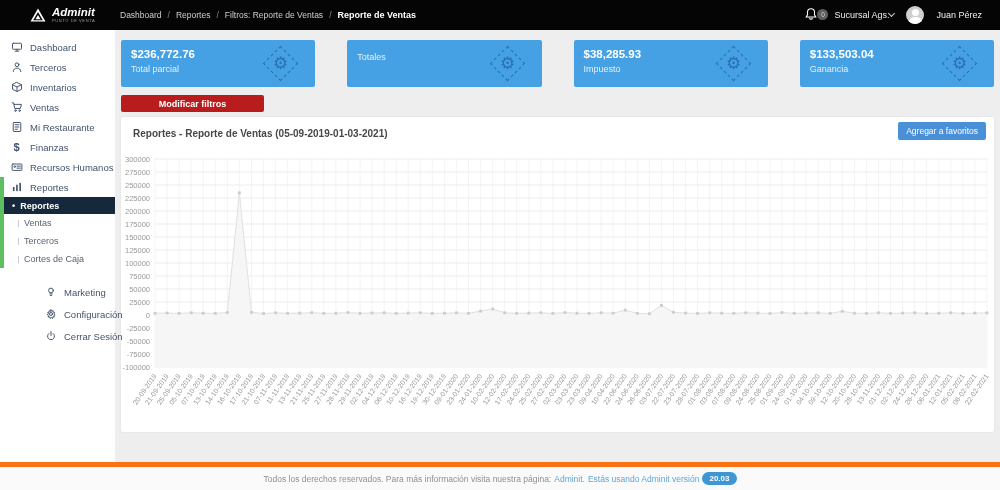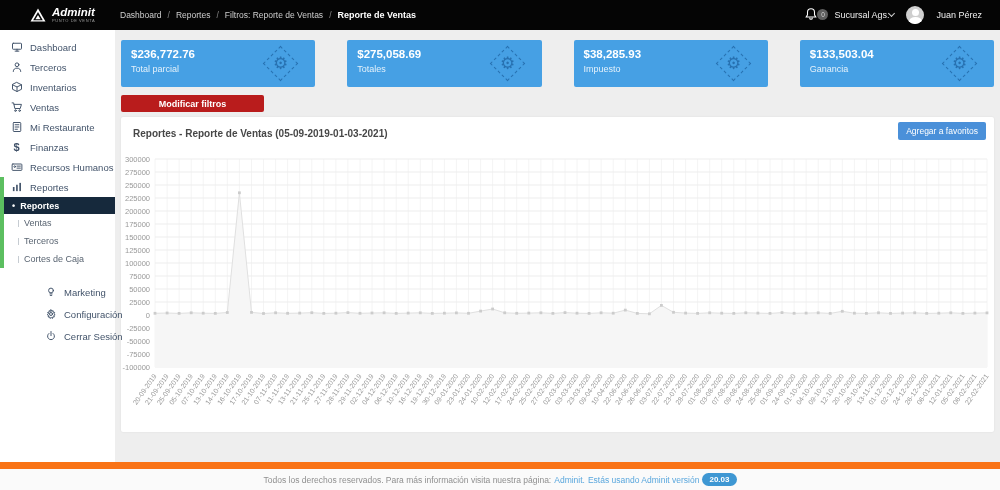--- a/index.html
+++ b/index.html
@@ -68,21 +68,21 @@
     box-shadow:0 0 2px rgba(0,0,0,.08); }
   .panel-header { height:24px; display:flex; align-items:center; padding:0 12px; }
   .panel-title { font-size:10px; font-weight:bold; color:#474747; padding-top:8px; }
   .fav-btn { position:absolute; right:8px; top:5px; background:#4a90d9; color:#fff; border:none; border-radius:2px;
     font-size:8.5px; padding:4px 8px; font-family:"Liberation Sans", sans-serif; cursor:pointer; }
   .chart-wrap { position:absolute; left:0; top:24px; right:0; bottom:0; }
   svg.chart { width:873px; height:291px; font-family:"Liberation Sans", sans-serif; }
 
   
   .footer { position:absolute; left:0; bottom:0; width:1000px; height:28px; background:#fafafa;
-    border-top:7px solid #f97316; display:flex; align-items:center; justify-content:center;
+    border-top:5px solid #f97316; display:flex; align-items:center; justify-content:center;
     font-size:8.5px; color:#8f8f8f; gap:3px; z-index:6; }
   .footer .flink { color:#5aa7dd; cursor:pointer; }
   .footer .fblue { color:#5aa7dd; }
   .ver-badge { background:#3e97d3; color:#fff; font-weight:bold; border-radius:8px; padding:2px 7px; font-size:8px; }
 </style>
 </head>
 <body>
 
 <div class="app">
 
@@ -255,21 +255,20 @@
   <div class="main">
     <div class="cards">
       <div class="card">
         <div class="card-amount">$236,772.76</div>
         <div class="card-label">Total parcial</div>
         <div class="card-deco">
             <span>⚙</span>
           </div>
       </div>
       <div class="card">
-        <div class="card-amount">$275,058.69</div>
         <div class="card-label">Totales</div>
         <div class="card-deco">
             <span>⚙</span>
           </div>
       </div>
       <div class="card">
         <div class="card-amount">$38,285.93</div>
         <div class="card-label">Impuesto</div>
         <div class="card-deco">
             <span>⚙</span>

